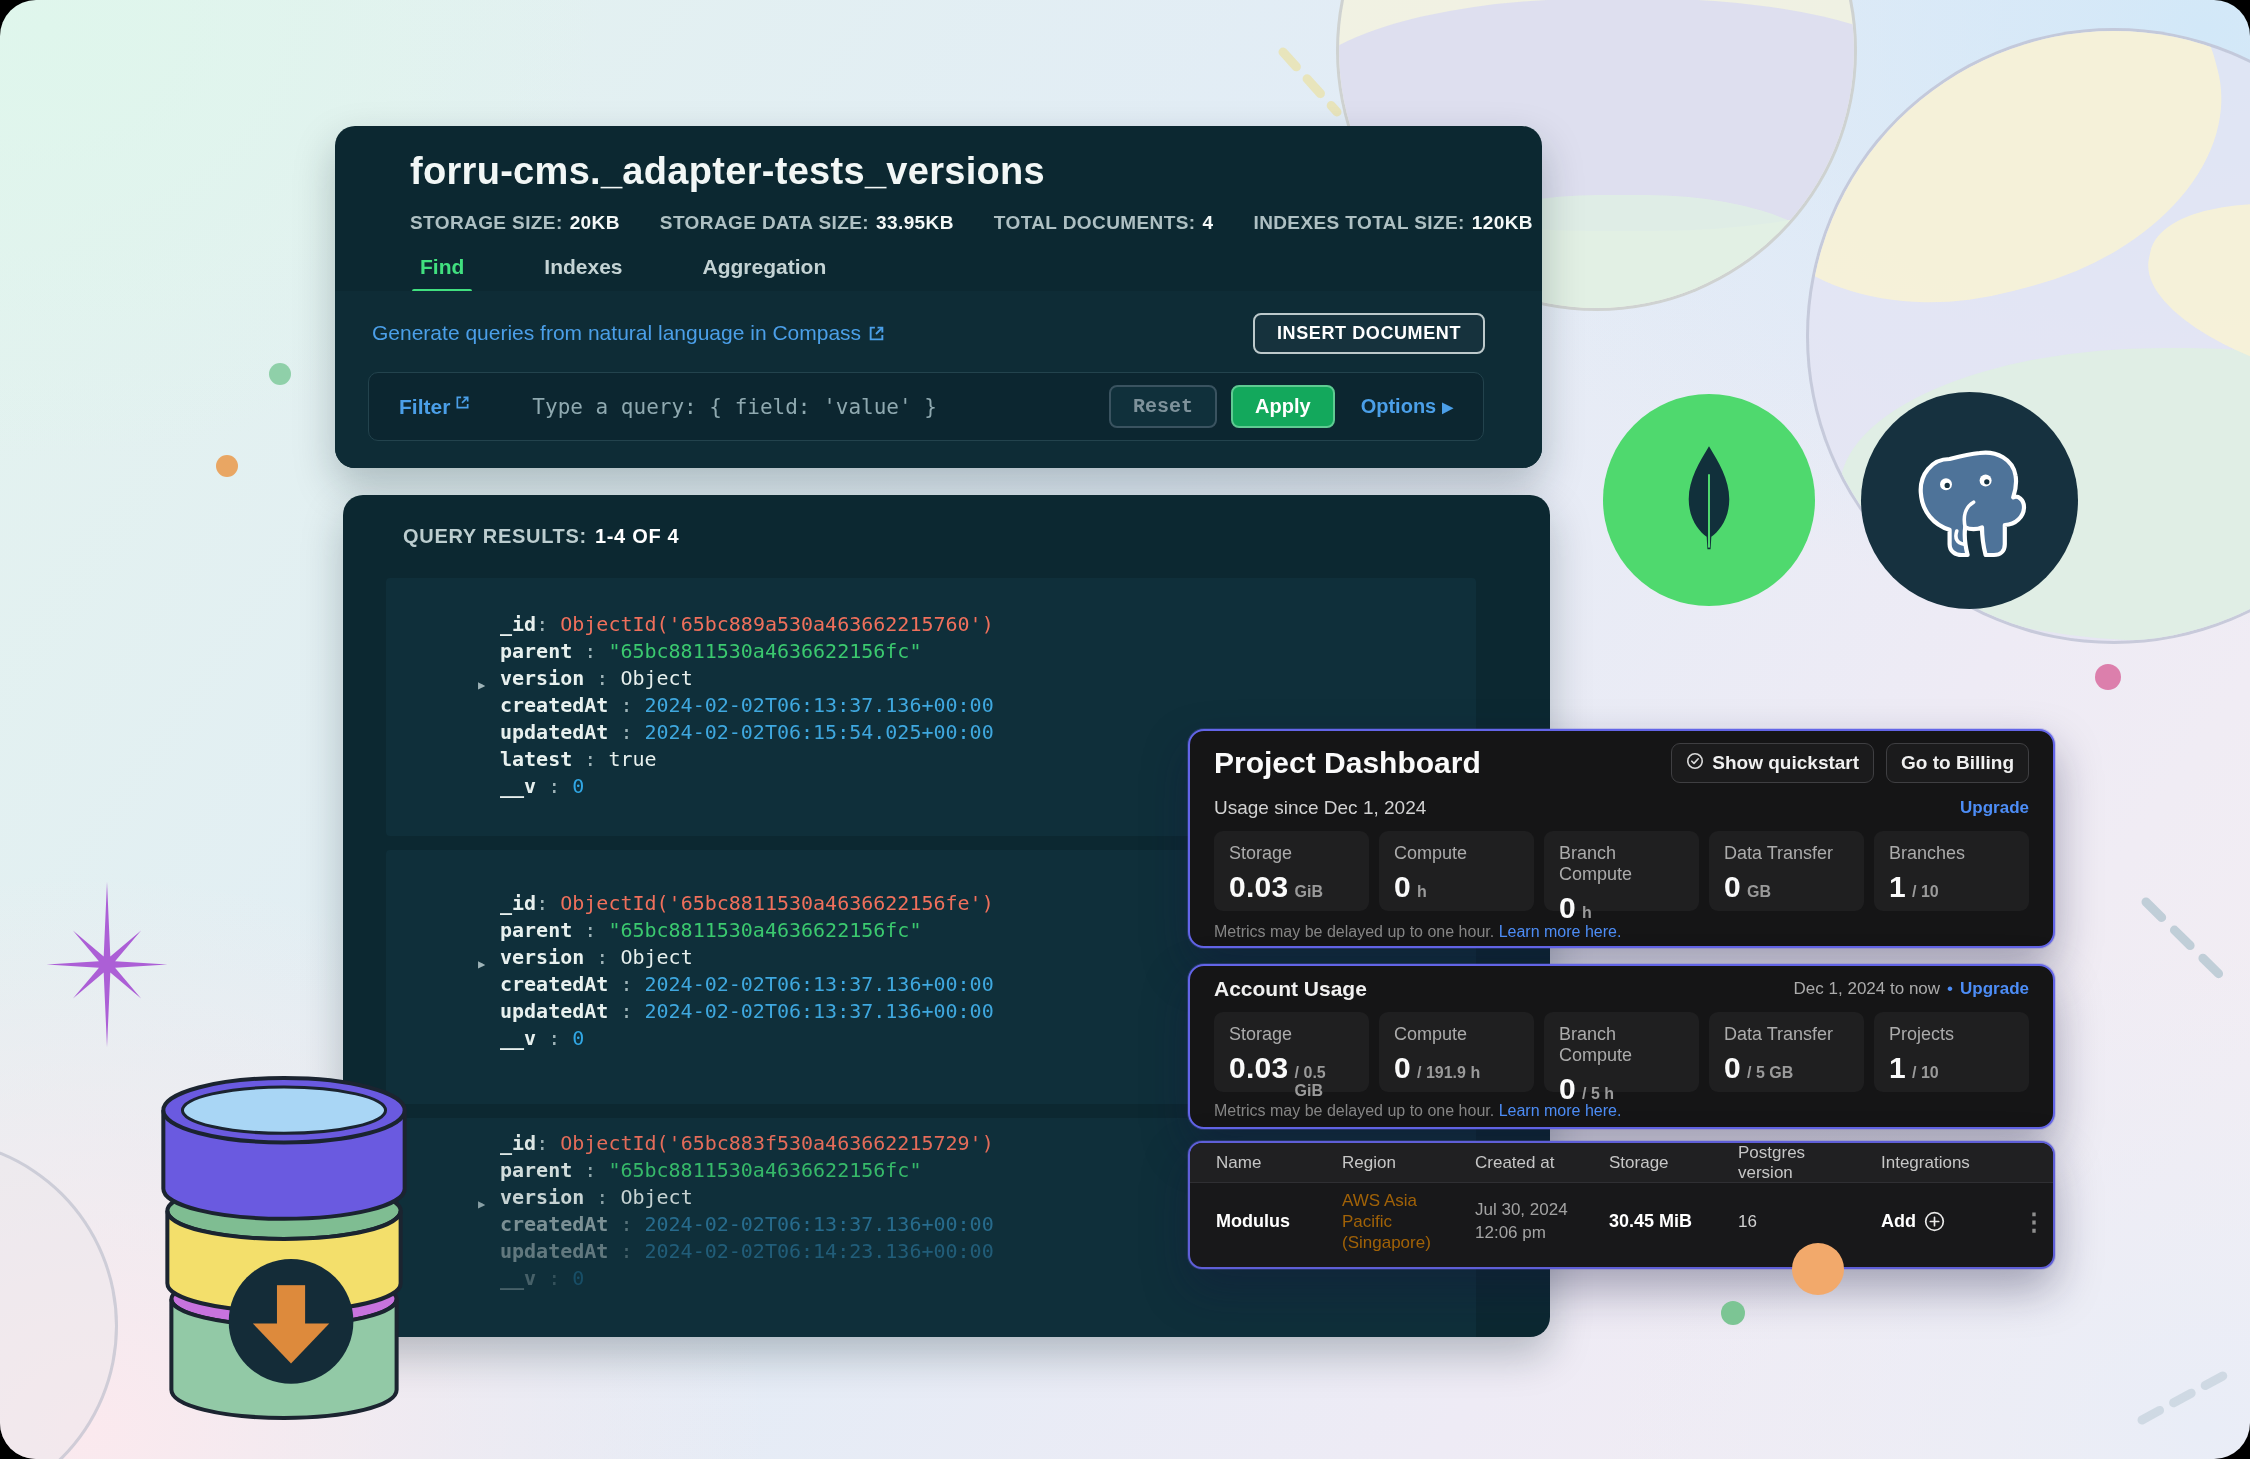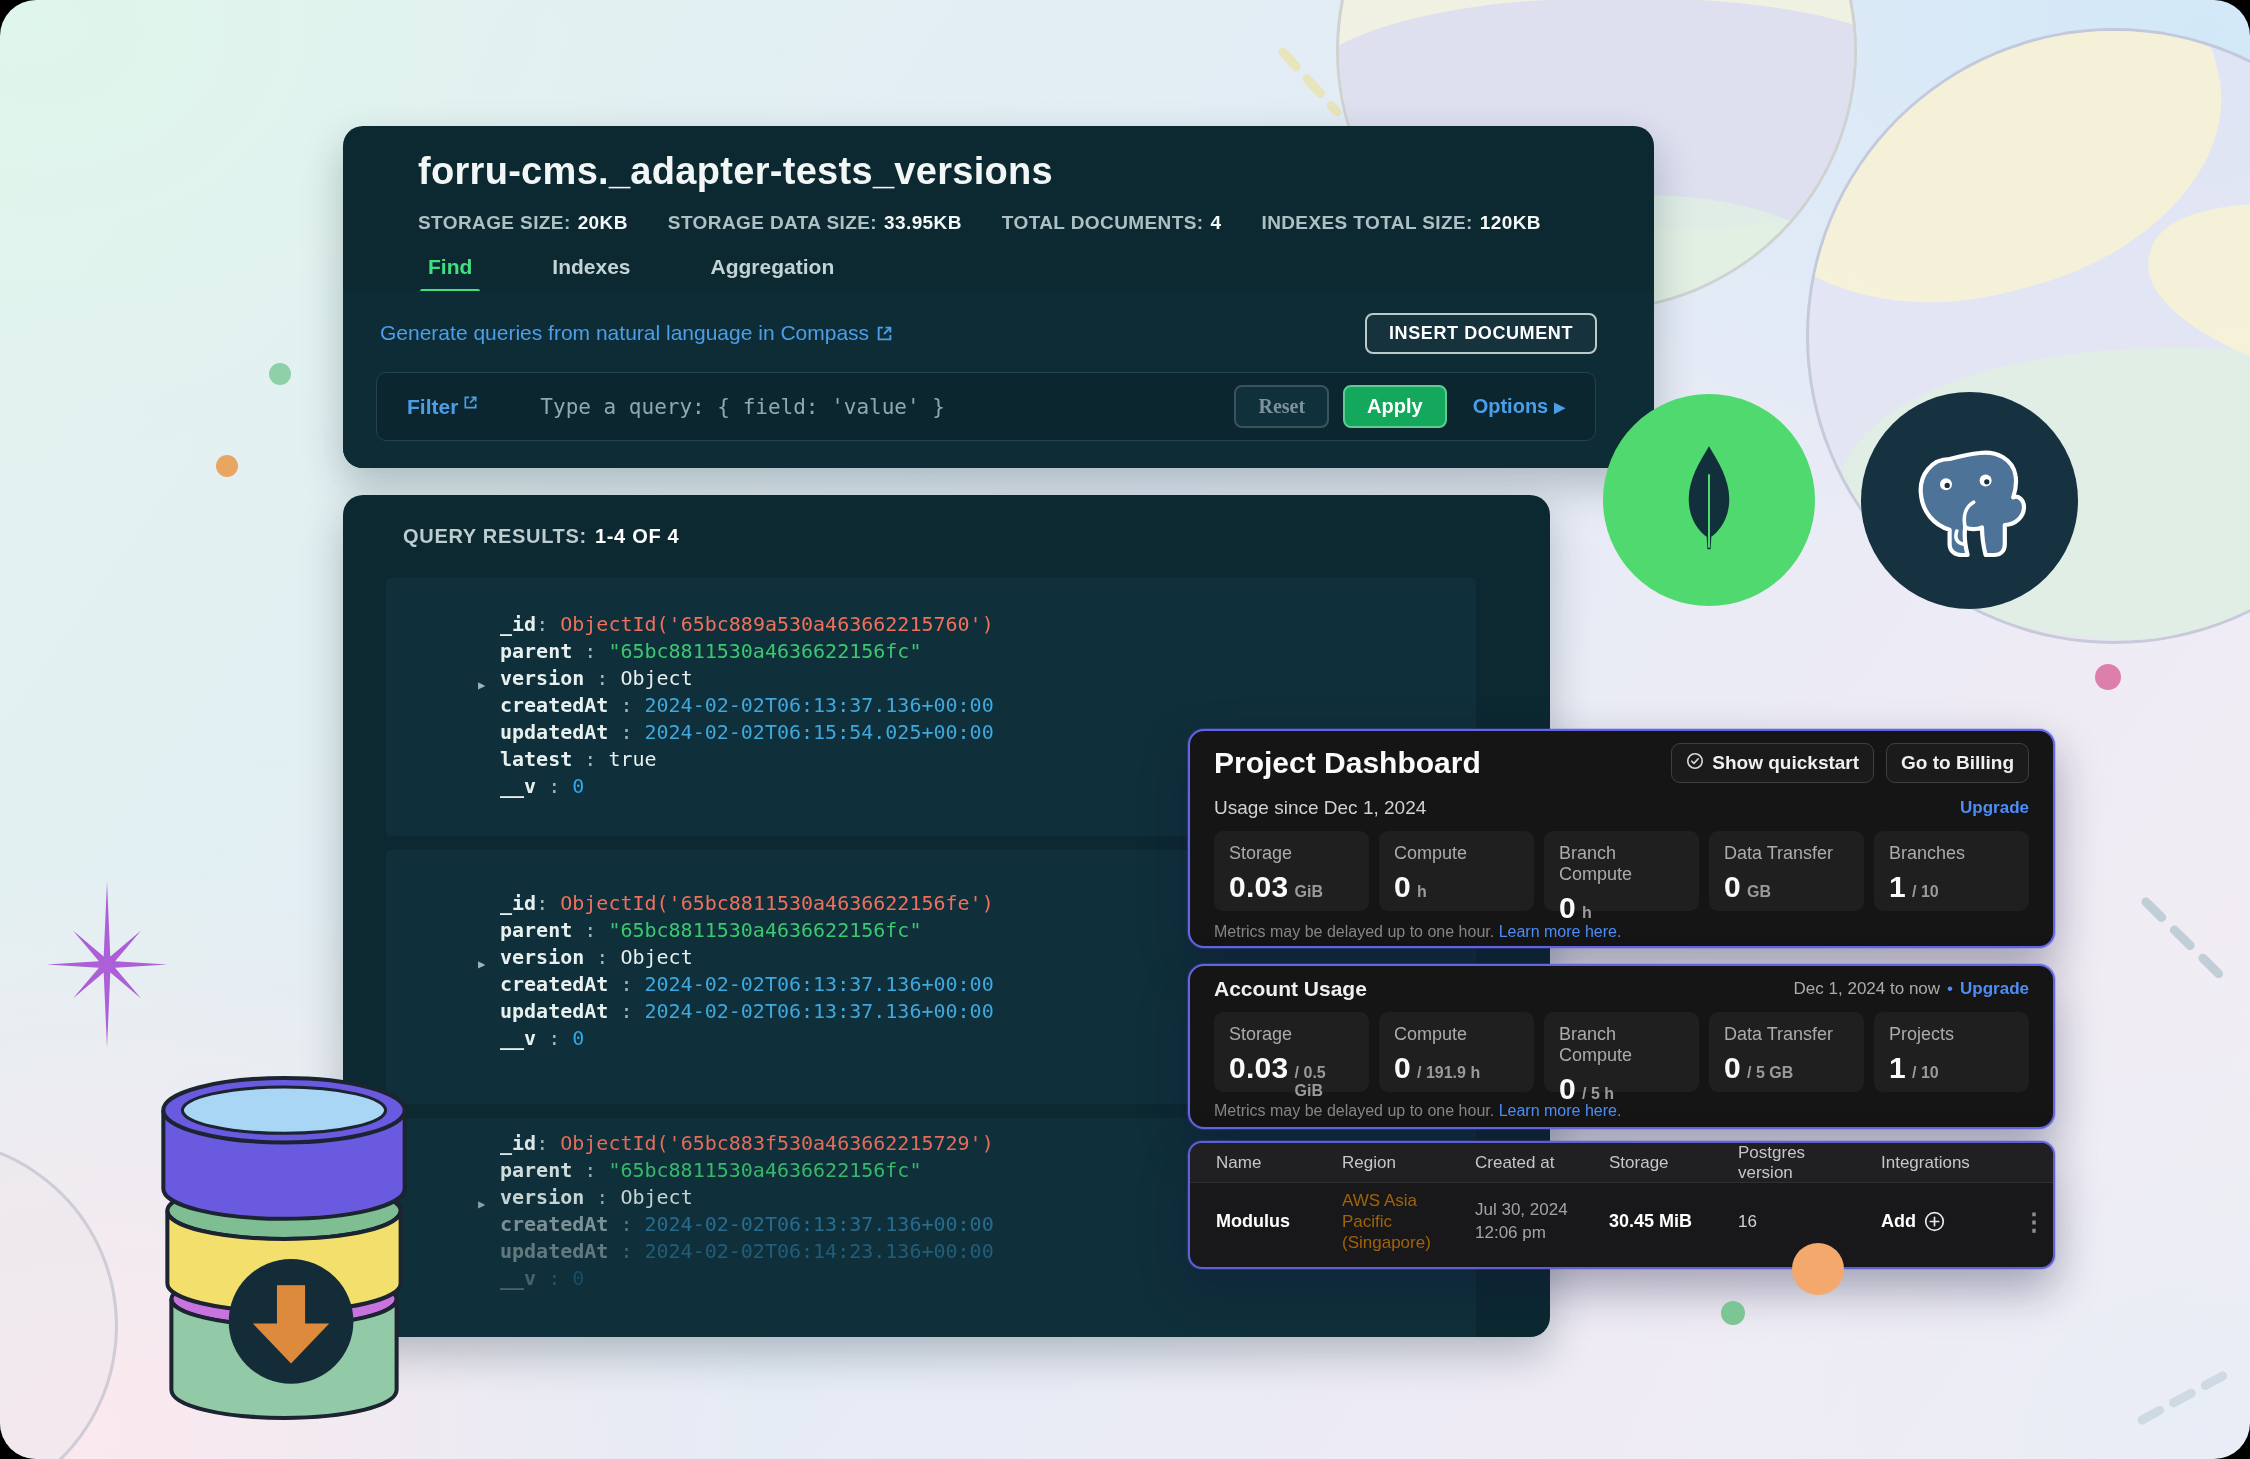--- a/index.html
+++ b/index.html
@@ -18,38 +18,38 @@
   #planet1 .p2{left:10%;top:78%;width:90%;height:40%;background:rgba(223,240,228,.85);border-radius:45%;}
   #planet2{left:1806px;top:28px;width:610px;height:610px;background:rgba(227,227,243,.72);}
   #planet2 .p1{left:-12%;top:-12%;width:80%;height:55%;background:rgba(247,242,214,.9);border-radius:48%;transform:rotate(-15deg);}
   #planet2 .p2{left:5%;top:52%;width:110%;height:48%;background:rgba(223,238,227,.9);border-radius:48%;}
   #planet2 .p3{left:55%;top:30%;width:70%;height:28%;background:rgba(247,242,214,.9);border-radius:48%;transform:rotate(12deg);}
   #planet3{left:-258px;top:1138px;width:370px;height:370px;background:rgba(235,232,236,.5);}
   .dot{position:absolute;border-radius:50%;}
   .decor-svg{position:absolute;left:0;top:0;}
   
   .cpanel{position:absolute;background:#0C2831;border-radius:20px;box-shadow:0 18px 40px rgba(10,35,45,.25);}
-  #compass-top{left:343px;top:126px;width:1311px;height:342px;}
+  #compass-top{left:335px;top:126px;width:1207px;height:342px;}
   .c-title{position:absolute;left:75px;top:24px;font-size:38px;font-weight:800;color:#F2F7F6;letter-spacing:.3px;}
   .c-stats{position:absolute;left:75px;top:86px;display:flex;gap:40px;font-size:19px;letter-spacing:.4px;}
   .stat-label{color:#AEC0C3;font-weight:600;}
   .stat-value{color:#F4F8F7;font-weight:800;margin-left:7px;margin-top:43px;}
   .c-tabs{position:absolute;left:85px;top:129px;display:flex;gap:80px;font-size:21px;font-weight:700;}
   .tab{color:#C4D3D4;padding-bottom:12px;cursor:pointer;position:relative;}
   .tab.active{color:#41E07F;}
   .tab.active::after{content:"";position:absolute;left:-8px;right:-8px;bottom:-2px;height:4px;background:#41E07F;border-radius:2px;}
   .c-lower{position:absolute;left:0;right:0;top:165px;bottom:0;background:#0E2C36;border-radius:0 0 20px 20px;}
   .nl-row{position:absolute;left:37px;right:57px;top:14px;height:56px;display:flex;align-items:center;justify-content:space-between;}
   .nl-link{color:#4B9FE8;font-size:21px;display:flex;align-items:center;gap:7px;cursor:pointer;}
   .btn-insert{background:#16323D;border:2px solid #BCC9CB;border-radius:8px;color:#FFFFFF;font-size:18px;font-weight:800;letter-spacing:.6px;padding:8px 22px;cursor:pointer;font-family:inherit;}
   .filter-bar{position:absolute;left:33px;right:58px;top:81px;height:67px;background:#0C2630;border:1px solid #23434D;border-radius:10px;display:flex;align-items:center;}
   .filter-link{color:#4B9FE8;font-size:21px;font-weight:700;margin-left:30px;display:flex;align-items:center;gap:5px;cursor:pointer;}
   .filter-input{flex:1;background:transparent;border:none;outline:none;margin-left:60px;font-family:"DejaVu Sans Mono",monospace;font-size:21px;color:#fdba74;}
   .filter-input::placeholder{color:#8FA9B0;}
-  .btn-reset{background:#10303B;border:2px solid #3A5360;border-radius:8px;color:#7E929B;font-size:20px;font-weight:600;padding:8px 22px;margin-right:14px;cursor:pointer;font-family:Liberation Serif, serif;}
+  .btn-reset{background:#10303B;border:2px solid #3A5360;border-radius:8px;color:#7E929B;font-size:20px;font-weight:600;padding:8px 22px;margin-right:14px;cursor:pointer;font-family:Liberation Mono, monospace;}
   .btn-apply{background:#13A85C;border:2px solid #5FCB92;border-radius:8px;color:#FFFFFF;font-size:20px;font-weight:700;padding:8px 22px;cursor:pointer;font-family:inherit;}
   .options{color:#4B9FE8;font-size:20px;font-weight:700;margin:0 30px 0 26px;display:flex;align-items:center;gap:6px;cursor:pointer;}
   .options .tri{font-size:14px;}
   #results{left:343px;top:495px;width:1207px;height:842px;overflow:hidden;}
   .r-header{position:absolute;left:60px;top:30px;font-size:20px;letter-spacing:.7px;}
   .r-label{color:#BCCDCF;font-weight:700;}
   .r-count{color:#FFFFFF;font-weight:800;margin-left:8px;}
   .doc-list{position:absolute;left:43px;top:83px;width:1090px;bottom:0;display:flex;flex-direction:column;gap:14px;}
   .doc-card{background:#0F2F3A;border-radius:4px;padding:33px 0 36px 114px;}
   .doc-line{position:relative;font-family:"DejaVu Sans Mono",monospace;font-size:20px;line-height:27px;white-space:pre;}

